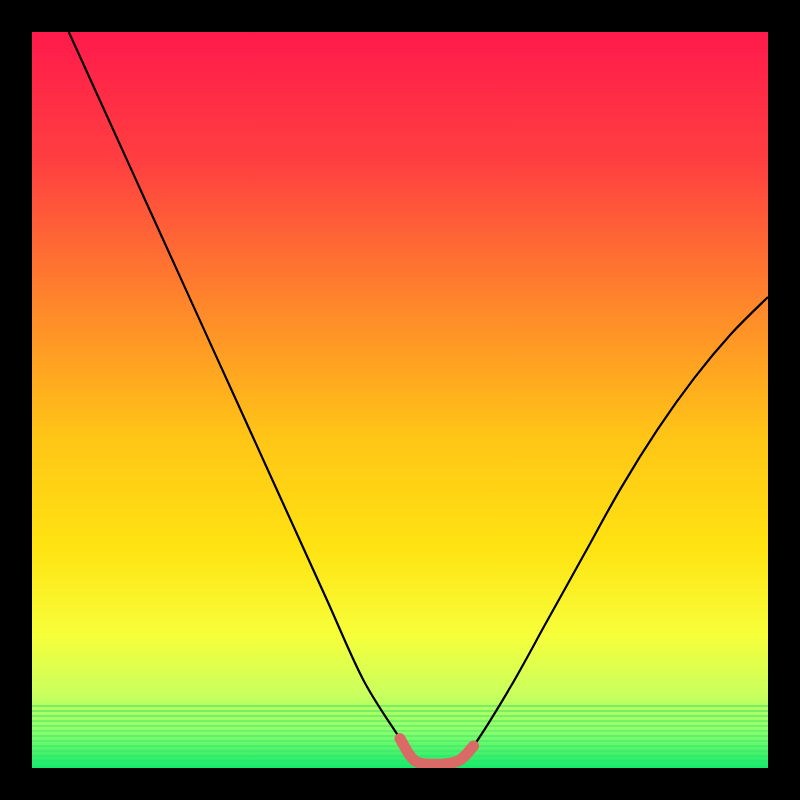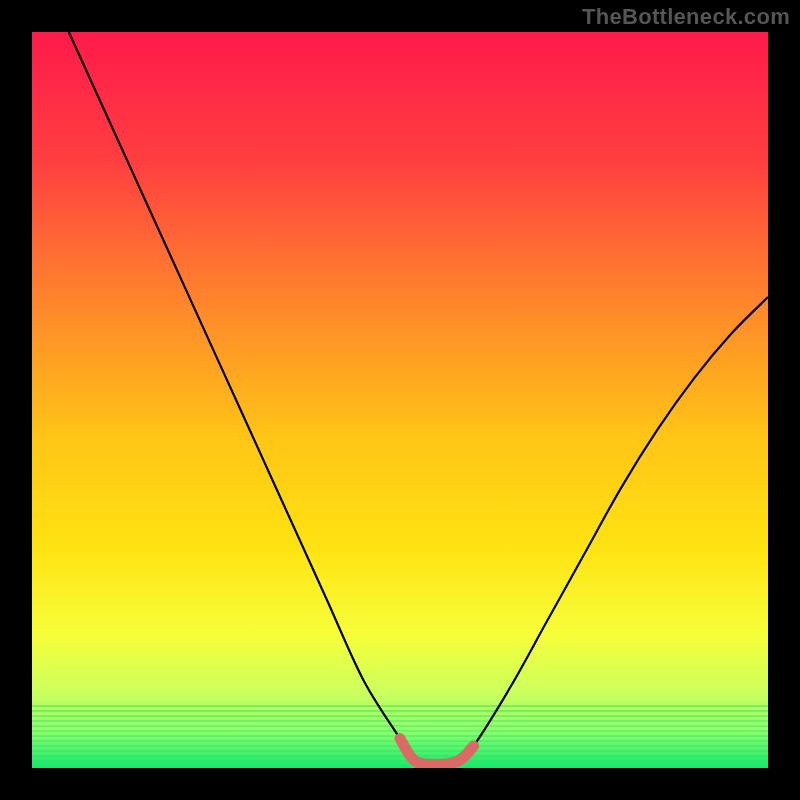--- a/index.html
+++ b/index.html
@@ -33,21 +33,20 @@
     width: 736px;
     height: 736px;
     overflow: hidden;
   }
   svg { display:block; }
 </style>
 </head>
 <body>
 
 <div class="frame">
-  <div class="watermark">TheBottleneck.com</div>
 
   <div class="plot">
     <svg id="svg" width="736" height="736" viewBox="0 0 736 736">
       <defs>
         <linearGradient id="bg" x1="0" y1="0" x2="0" y2="1">
             <stop offset="0%" stop-color="#ff1a4b"></stop>
             <stop offset="18%" stop-color="#ff4040"></stop>
             <stop offset="38%" stop-color="#ff8a2a"></stop>
             <stop offset="55.00000000000001%" stop-color="#ffc516"></stop>
             <stop offset="70%" stop-color="#ffe312"></stop>

